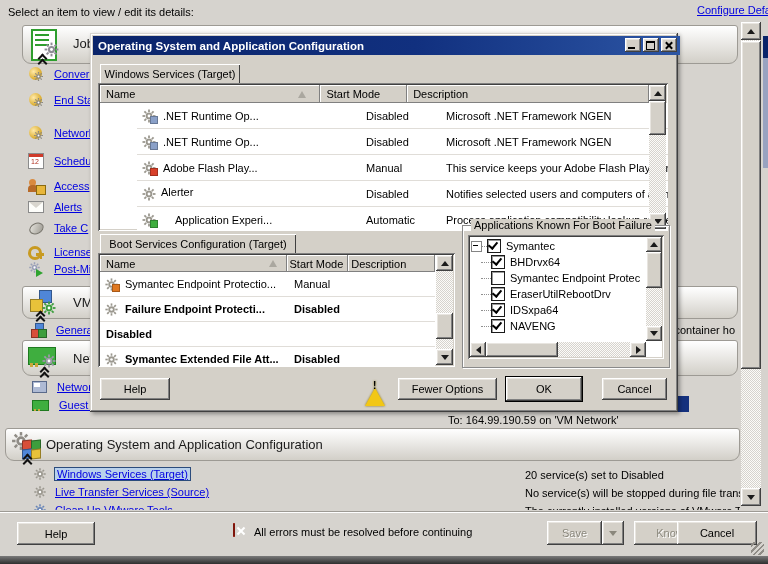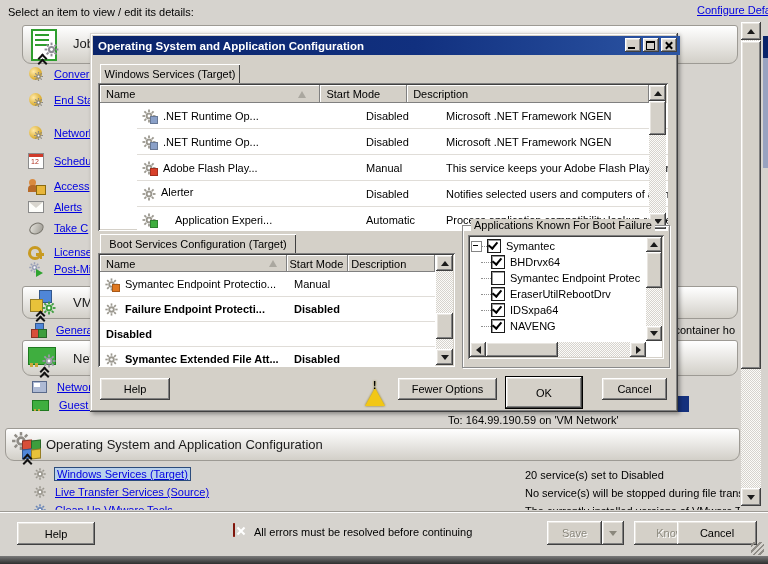--- a/index.html
+++ b/index.html
@@ -524,17 +524,17 @@
               <span class="tri-right"></span>
             </div>
         </div>
       </div>
     </div>
 
     
     <div class="btn abs" style="left:10px;top:345px;width:70px;height:22px;">Help</div>
     <span class="warn-tri abs" style="left:275px;top:343px;"></span>
     <div class="btn abs" style="left:308px;top:345px;width:99px;height:22px;">Fewer Options</div>
-    <div class="btn default abs" style="left:416px;top:344px;width:76px;height:31px;">OK</div>
+    <div class="btn default abs" style="left:416px;top:344px;width:76px;height:24px;">OK</div>
     <div class="btn abs" style="left:512px;top:345px;width:65px;height:22px;">Cancel</div>
   </div>
 
 </div>
 
 </body></html>

